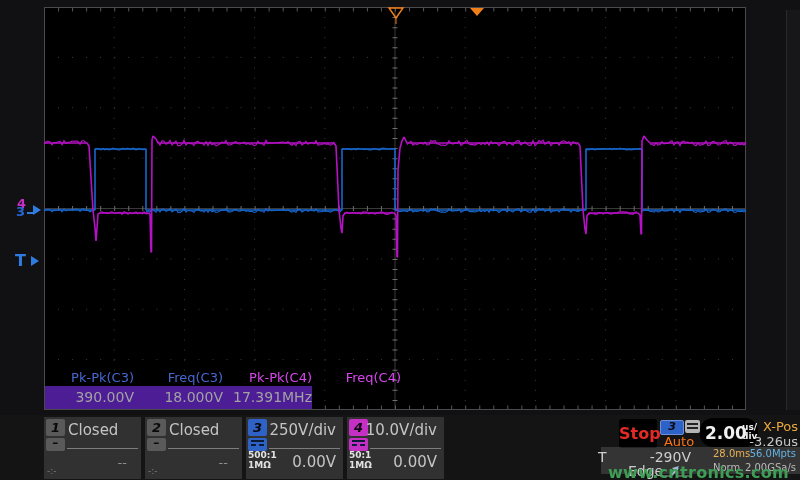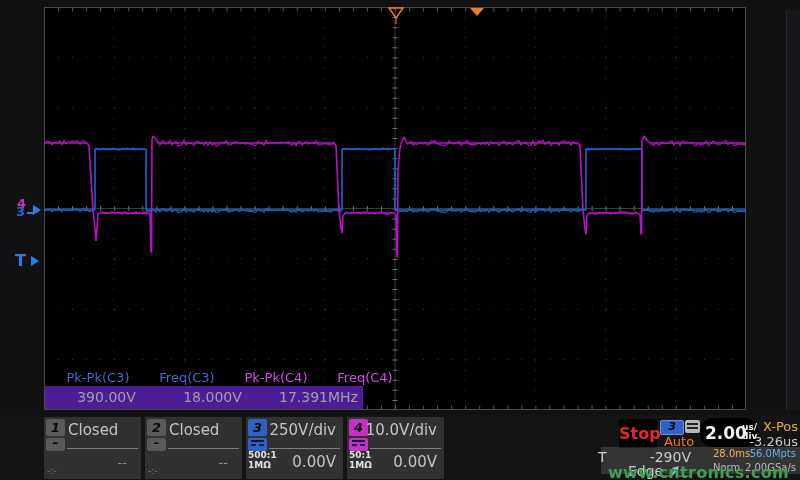--- a/index.html
+++ b/index.html
@@ -14,21 +14,21 @@
   
   .lm{position:absolute;font-weight:bold;line-height:1;}
   .lm.c4{color:#c42fc4;font-size:13px;left:17px;top:197px;}
   .lm.c3{color:#2667d6;font-size:13px;left:16px;top:205px;}
   .lm.tlev{color:#2f7ce0;font-size:16px;left:15px;top:253px;}
   .tri-r{position:absolute;width:0;height:0;border-top:5px solid transparent;border-bottom:5px solid transparent;border-left:8px solid #2f7ce0;}
   .bar-b{position:absolute;width:8px;height:2px;background:#2f7ce0;}
   
   #meas{left:45px;top:369px;width:356px;}
   .meas-row{display:flex;width:100%;}
-  .meas-cell{width:89px;text-align:center;overflow:hidden;white-space:nowrap;padding-left:17px;}
+  .meas-cell{width:89px;text-align:right;overflow:hidden;white-space:nowrap;}
   .meas-label{font-size:13px;height:17px;line-height:17px;}
   .meas-label.c3{color:#4667d2;}
   .meas-label.c4{color:#d946ef;}
   .meas-value{font-size:14px;color:#a2a2a2;height:23px;line-height:22px;background:#4c1d95;}
   
   #bottombar{left:0;top:415px;width:800px;height:65px;background:#141414;}
   .chbox{position:absolute;top:2px;height:62px;width:97px;background:#313131;}
   .badge{position:absolute;left:2px;width:19px;height:17px;text-align:center;font-weight:bold;font-style:italic;font-size:13px;line-height:17px;color:#0a0a0a;background:#5a5a5a;border-radius:2px;}
   .badge.top{top:2px;}
   .badge.sub{top:21px;height:13px;line-height:11px;font-size:12px;}

